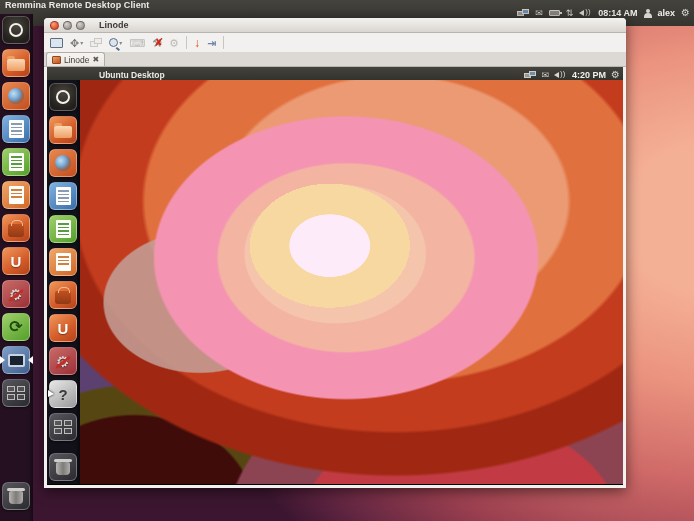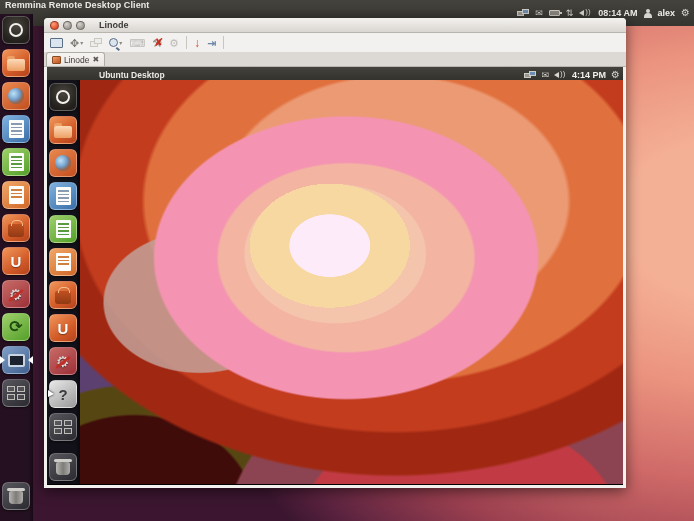--- a/index.html
+++ b/index.html
@@ -269,21 +269,21 @@
       <span class="r-tray">
         <span class="mini-monitors">
             <i></i>
             <i></i>
           </span>
         <span class="tico">✉</span>
         <span class="mini-vol">
             <span class="tri"></span>
             <span class="wav">))</span>
           </span>
-        <span class="clock">4:14 PM</span>
+        <span class="clock">4:20 PM</span>
         <span class="gear">⚙</span>
       </span>
     </div>
     <div class="r-body">
       <div class="r-wall"></div>
       <div class="r-launcher">
         <div class="tile t-dark" style="top:3px">
             <span class="ring"></span>
           </div>
         <div class="tile t-orange" style="top:36px">

